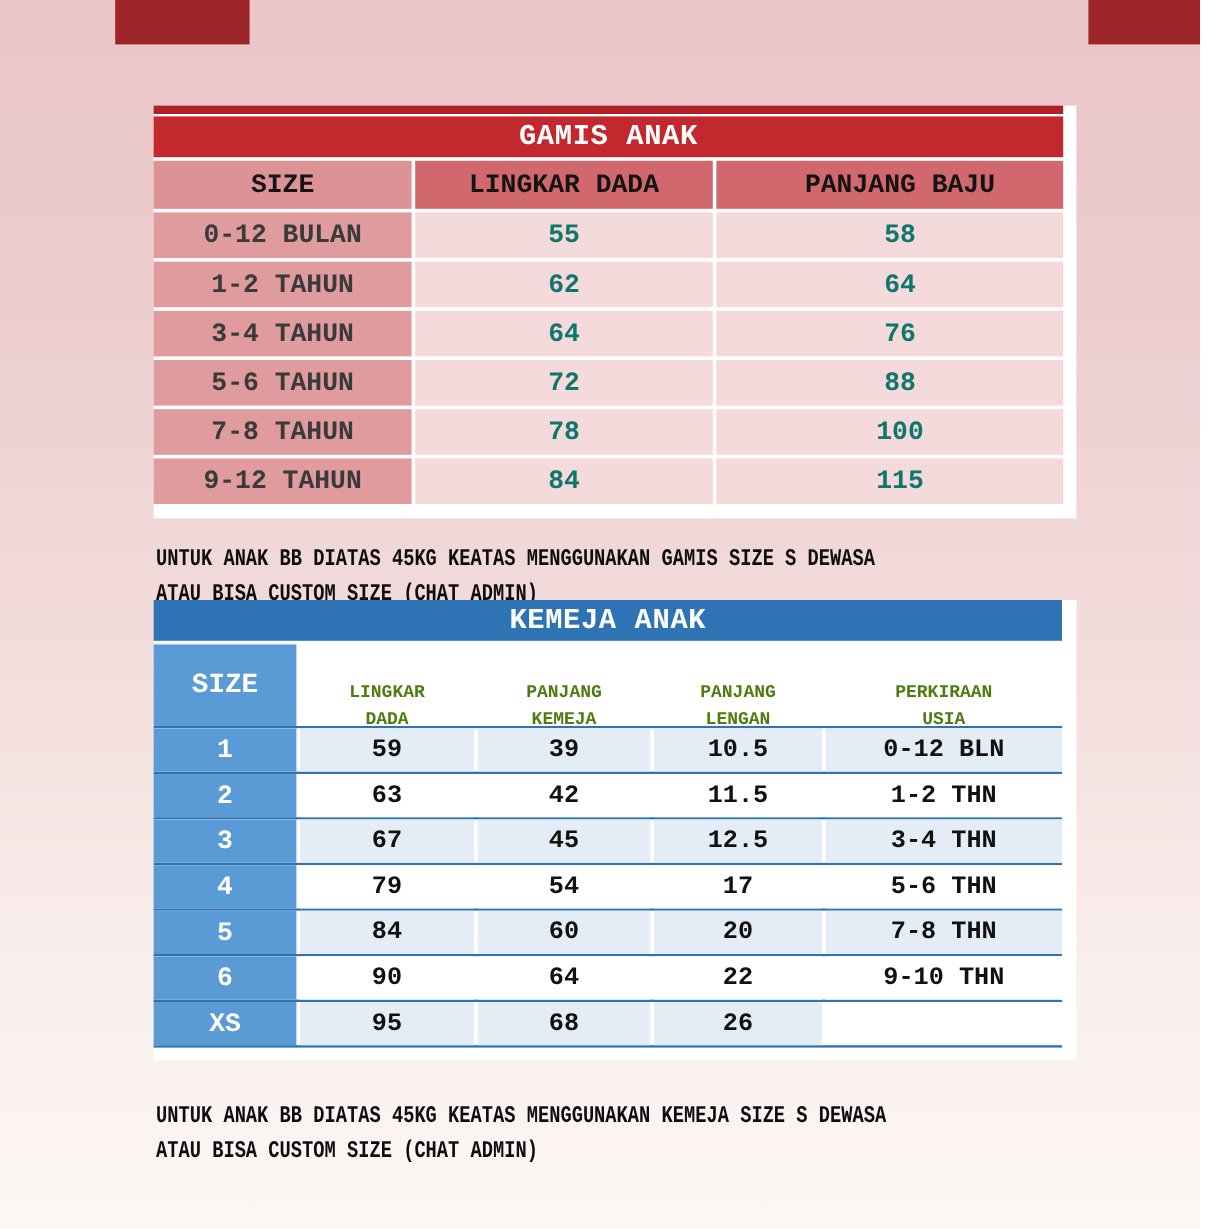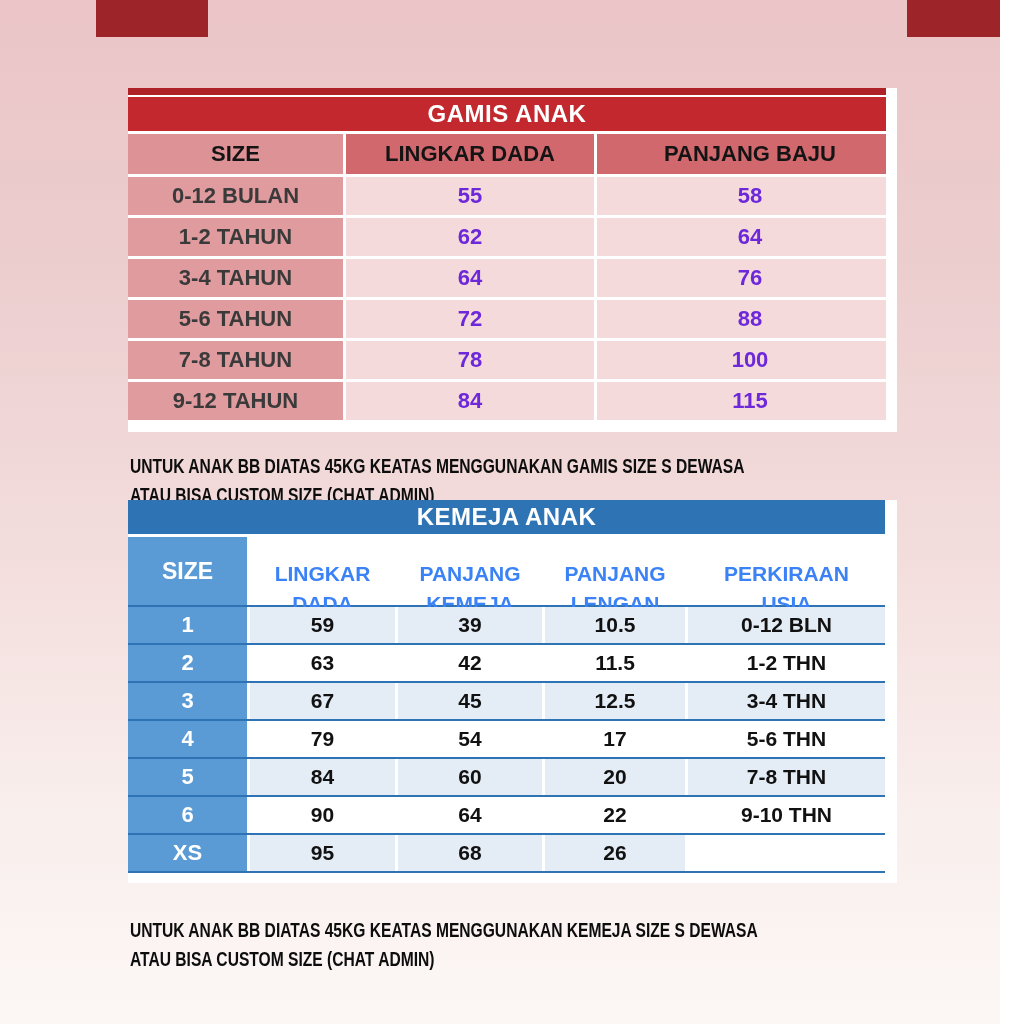--- a/index.html
+++ b/index.html
@@ -1,18 +1,18 @@
 <!DOCTYPE html>
 <html><head>
 <meta charset="utf-8">
 <style>
   html,body{margin:0;padding:0;background:#fff;}
   .canvas{
     position:relative;width:1000px;height:1024px;overflow:hidden;
-    font-family:Liberation Sans, sans-serif;
+    font-family:Liberation Mono, monospace;
     background:linear-gradient(180deg,#ebc5c8 0%,#eccdce 25%,#f3dedd 55%,#f9efed 80%,#fcf7f5 100%);
   }
   .corner{position:absolute;top:0;height:37px;background:#9d2428;}
   .corner-left{left:96px;width:112px;}
   .corner-right{left:907px;width:103px;}
 
   .cell{display:flex;align-items:center;justify-content:center;box-sizing:border-box;text-align:center;}
 
   
   .gamis{position:absolute;left:128px;top:88px;width:769px;background:#ffffff;
@@ -21,33 +21,33 @@
   .gamis-title{height:34px;background:#c2282e;color:#ffffff;font-size:24px;font-weight:bold;
                display:flex;align-items:center;justify-content:center;letter-spacing:.5px;margin-bottom:3px;}
   .g-row{display:flex;gap:3px;margin-bottom:3px;}
   .g-row:last-child{margin-bottom:4px;}
   .g-head{height:40px;}
   .g-data{height:38px;}
   .w-gs{width:215px;} .w-gc{width:248px;} .w-gl{flex:1;padding-left:17px;}
   .g-head-size{background:#dd9296;color:#141414;font-size:22px;font-weight:bold;}
   .g-head-other{background:#d0686d;color:#141414;font-size:22px;font-weight:bold;}
   .g-cell-size{background:#df9b9e;color:#3a3a3a;font-size:22px;font-weight:bold;}
-  .g-cell-val{background:#f4dadb;color:#6d28d9;font-size:22px;font-weight:bold;}
+  .g-cell-val{background:#f4dadb;color:#0f766e;font-size:22px;font-weight:bold;}
 
   
   .kemeja{position:absolute;left:128px;top:500px;width:769px;background:#ffffff;
           padding:0 12px 10px 0;box-sizing:border-box;}
   .kemeja-title{height:34px;background:#2e74b5;color:#ffffff;font-size:24px;font-weight:bold;
                 display:flex;align-items:center;justify-content:center;letter-spacing:.5px;margin-bottom:3px;}
   .k-row{display:flex;gap:3px;background:#ffffff;border-bottom:2px solid #2e74b5;}
   .k-head{height:68px;}
   .k-data{height:36px;}
   .w-ks{width:119px;} .w-k1{width:145px;} .w-k2{width:144px;} .w-k3{width:140px;} .w-k4{flex:1;}
   .k-head-size{background:#5b9bd5;color:#ffffff;font-size:23px;font-weight:bold;}
-  .k-head-other{background:#ffffff;color:#3b82f6;font-size:21px;font-weight:bold;
+  .k-head-other{background:#ffffff;color:#4d7c0f;font-size:15px;font-weight:bold;
                 white-space:pre-line;line-height:1.45;margin-top:36px;}
   .k-cell-size{background:#5b9bd5;color:#ffffff;font-size:22px;font-weight:bold;}
   .k-val{background:#ffffff;color:#111111;font-size:21px;font-weight:bold;}
   .banded .k-val{background:#e4ecf5;}
 
   
   .note{position:absolute;left:130px;color:#0d0d0d;font-weight:bold;font-size:20px;
         line-height:1.45;transform:scaleX(0.78);transform-origin:0 0;white-space:nowrap;}
   .note-gamis{top:452px;}
   .note-kemeja{top:916px;}

